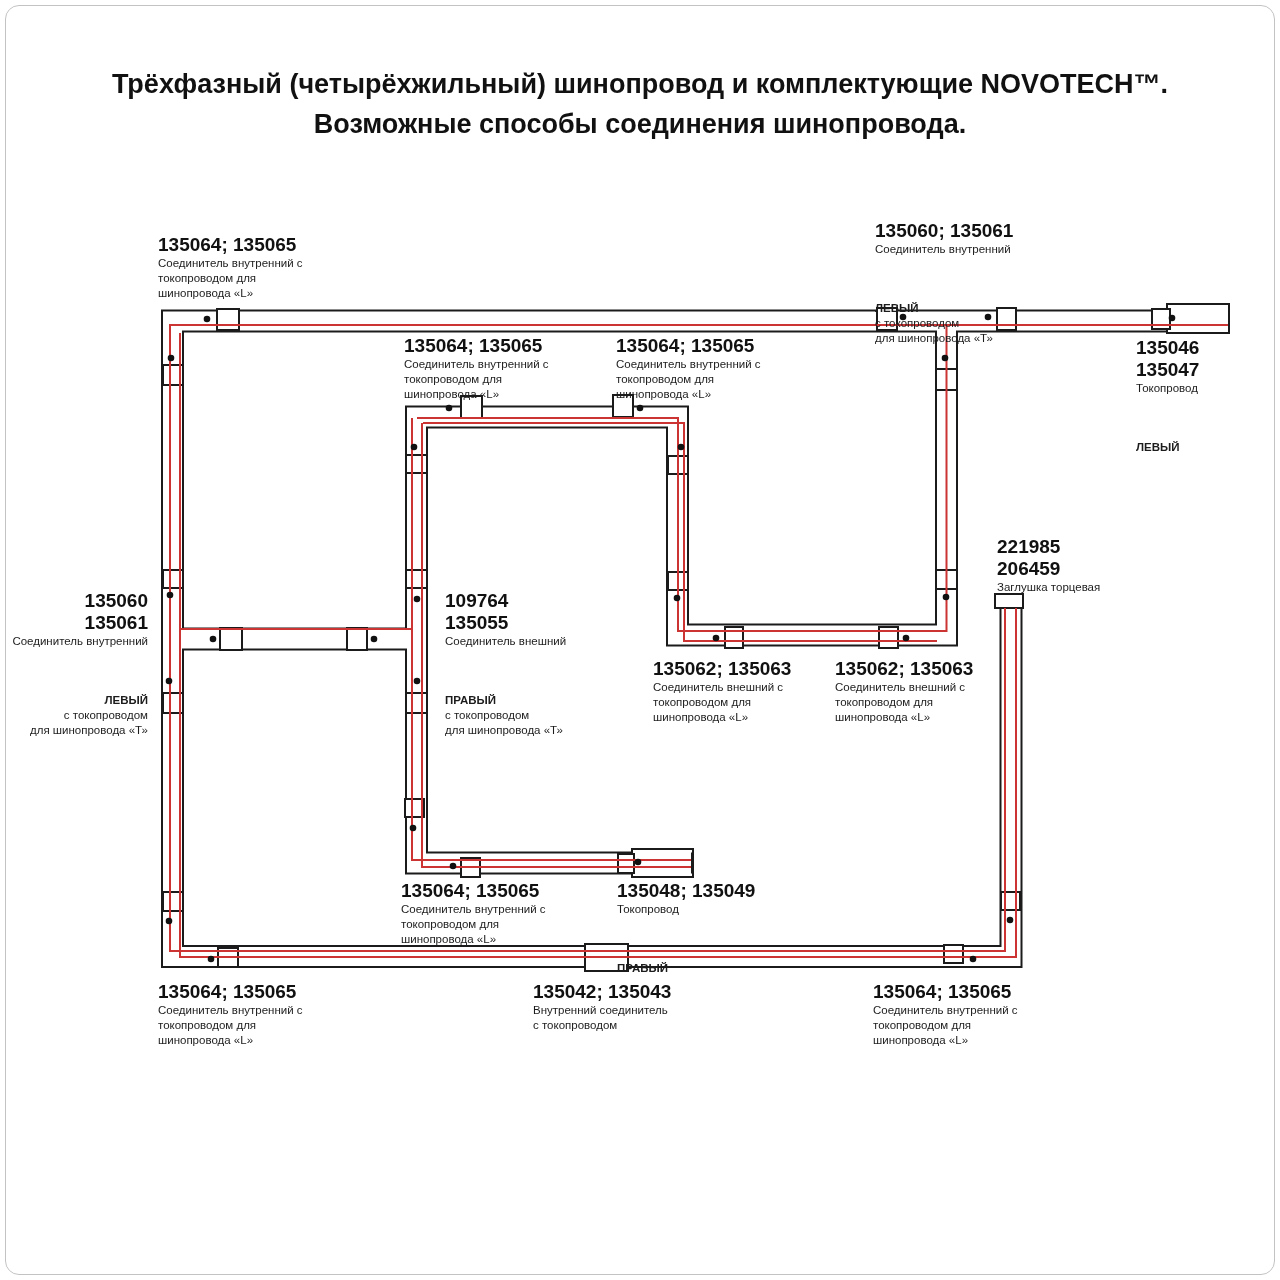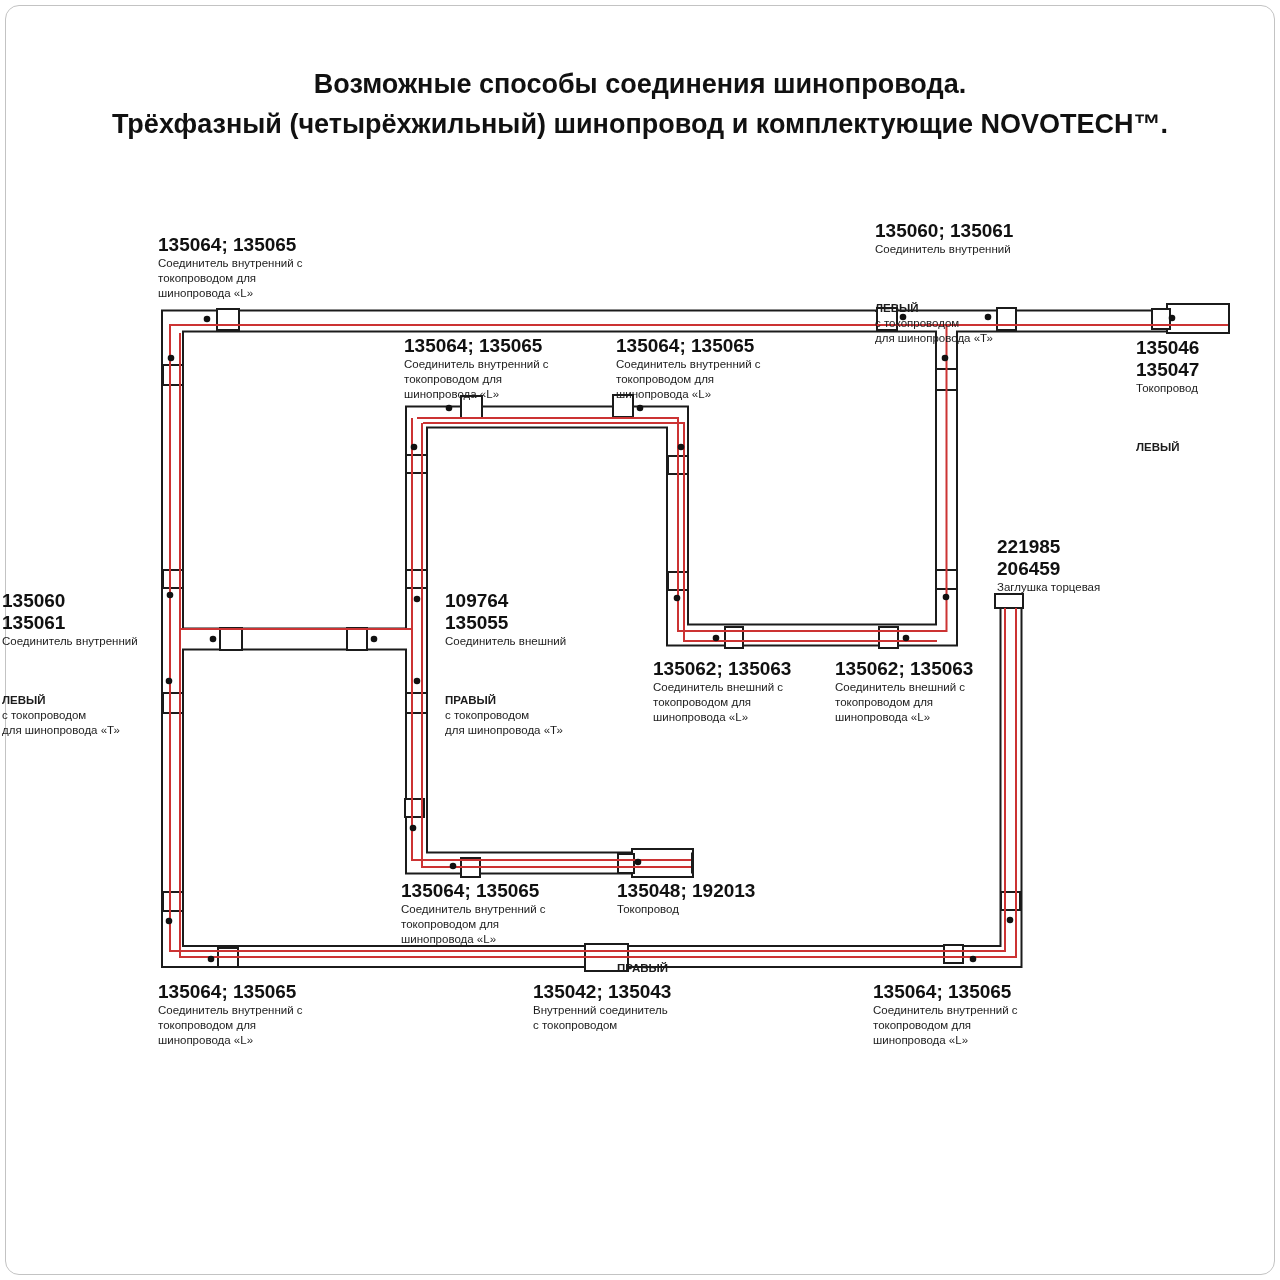--- a/index.html
+++ b/index.html
@@ -5,31 +5,31 @@
   html,body{margin:0;padding:0;background:#fff;}
   .page{position:relative;width:1280px;height:1280px;background:#fff;overflow:hidden;
         font-family:"Liberation Sans","DejaVu Sans",sans-serif;color:#141414;}
   .frame{position:absolute;left:5px;top:5px;right:5px;bottom:5px;border:1px solid #c3c3c3;border-radius:14px;}
   .title{position:absolute;left:0;top:64px;width:100%;text-align:center;font-weight:bold;
          font-size:27px;line-height:40px;color:#111;}
   svg.diag{position:absolute;left:0;top:0;}
   .lbl{position:absolute;font-size:11.5px;line-height:15px;color:#1c1c1c;}
   .lbl .code{font-size:19px;line-height:21px;font-weight:bold;color:#111;letter-spacing:0px;margin-bottom:1px;}
   .b{font-weight:bold;margin-top:44px;}
-  .right{text-align:left;}
+  .right{text-align:right;}
 </style>
 </head>
 <body>
 
 <div class="page">
   <div class="frame"></div>
 
   <div class="title">
+    <div>Трёхфазный (четырёхжильный) шинопровод и комплектующие NOVOTECH™.</div>
     <div>Возможные способы соединения шинопровода.</div>
-    <div>Трёхфазный (четырёхжильный) шинопровод и комплектующие NOVOTECH™.</div>
   </div>
 
   <svg class="diag" width="1280" height="1280" viewBox="0 0 1280 1280">
 
     <g>
       <g stroke="#1b1b1b" fill="none" stroke-width="23" stroke-linejoin="miter" stroke-linecap="butt">
         <path d="M1168 321H172.5V956.5H1011V601"></path>
         <path d="M946.5 321V635H677.5V417H416.5V863H692"></path>
         <path d="M173 639H416.5"></path>
       </g>
@@ -195,21 +195,21 @@
   </div>
 
   <div class="lbl" style="left:401px;top:880px">
     <div class="code">135064; 135065</div>
     <div>Соединитель внутренний с</div>
     <div>токопроводом для</div>
     <div>шинопровода «L»</div>
   </div>
 
   <div class="lbl" style="left:617px;top:880px">
-    <div class="code">135048; 192013</div>
+    <div class="code">135048; 135049</div>
     <div>Токопровод</div>
     <div class="b">ПРАВЫЙ</div>
   </div>
 
   <div class="lbl" style="left:158px;top:981px">
     <div class="code">135064; 135065</div>
     <div>Соединитель внутренний с</div>
     <div>токопроводом для</div>
     <div>шинопровода «L»</div>
   </div>

